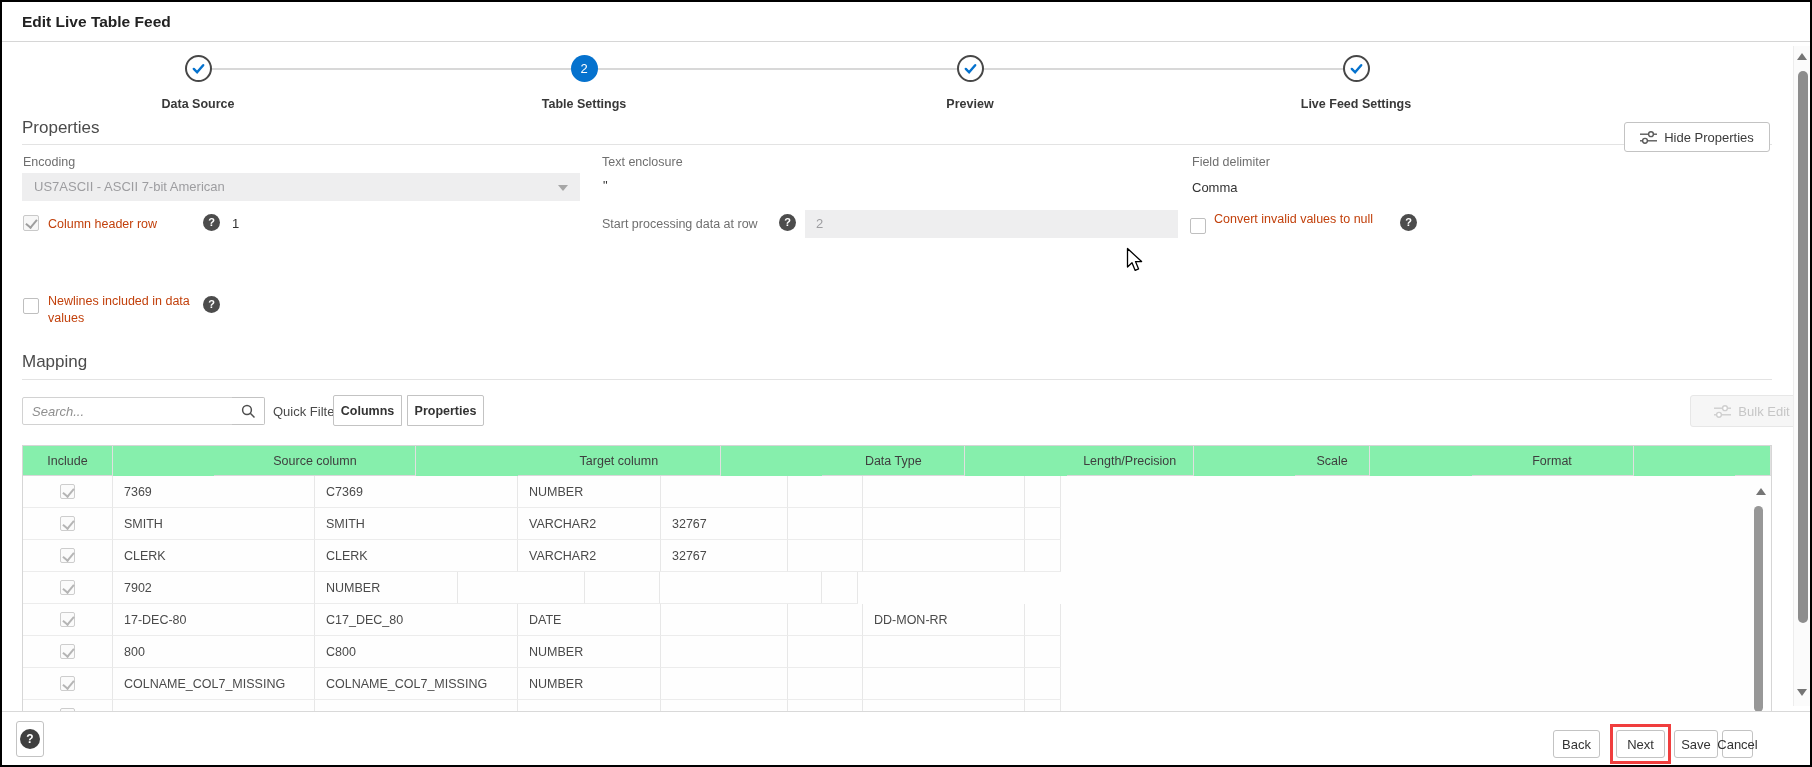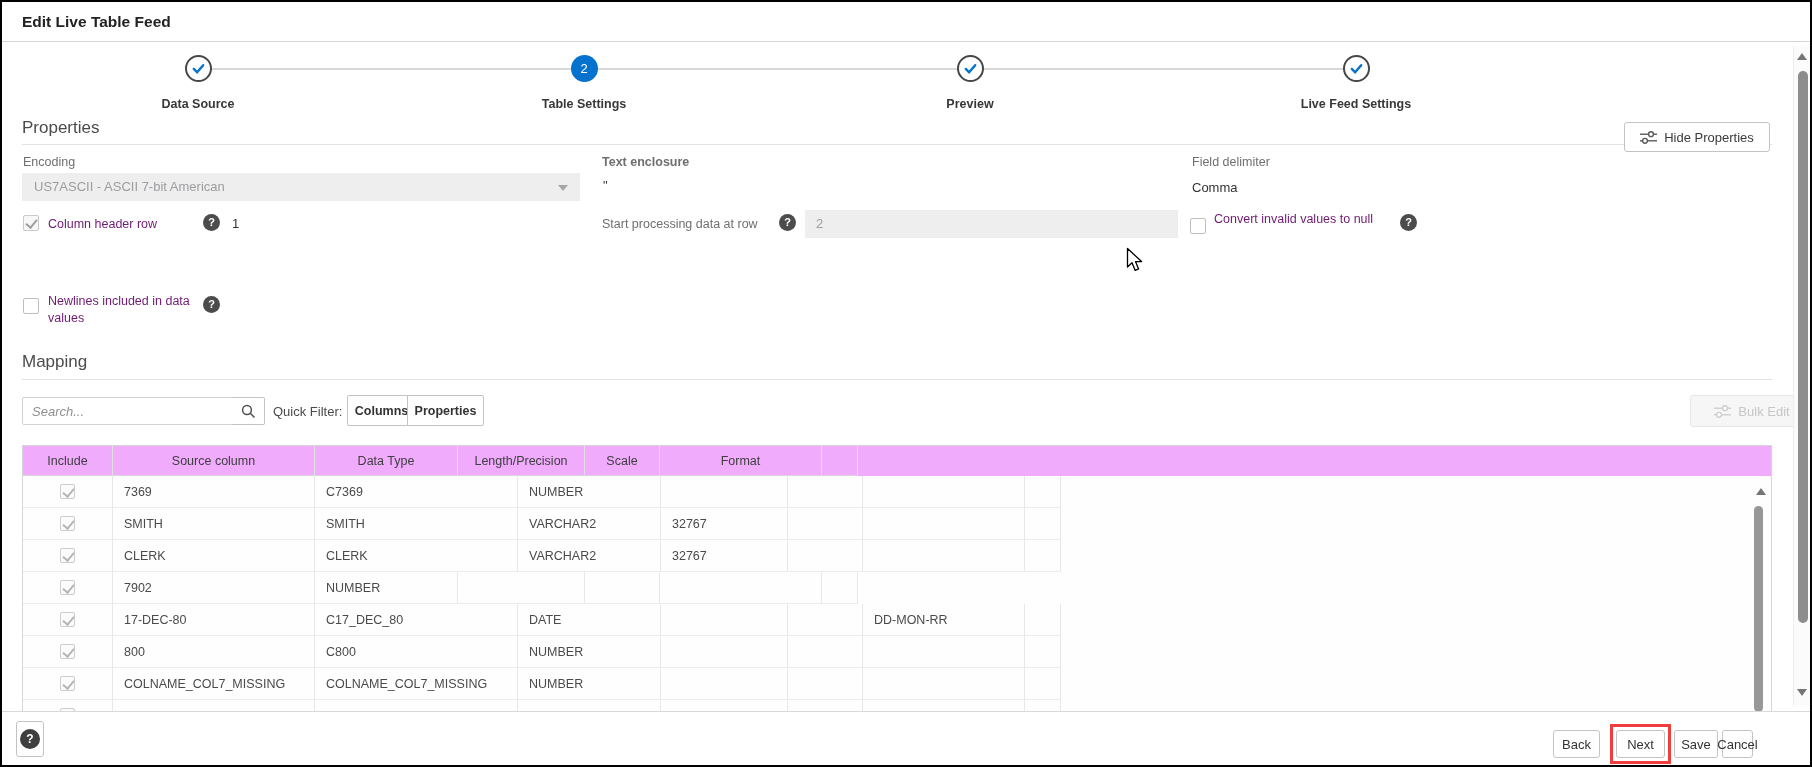--- a/index.html
+++ b/index.html
@@ -24,21 +24,21 @@
   .step.current .circle { border:none; background:#0572ce; color:#fff;
                           font-size:13px; font-weight:400; }
   .slabel { margin-top:15px; font-size:12.5px; font-weight:600; color:#383838; }
 
   
   .h-section { position:absolute; font-size:17px; font-weight:400; color:#4b4b4b; }
   .rule { position:absolute; left:20px; width:1750px; height:1px; background:#e3e3e3; }
 
   
   .flabel { position:absolute; font-size:12.5px; color:#6f6f6f; white-space:nowrap; }
-  .flabel.dis { color:#701a75; }
+  .flabel.dis { color:#c2410c; }
   .fvalue { position:absolute; font-size:13px; color:#333; }
   .helpico { position:absolute; width:17px; height:17px; border-radius:50%;
              background:#4c4c4c; color:#fff; font-size:11px; font-weight:700;
              text-align:center; line-height:17px; }
   .cbox { position:absolute; width:16px; height:16px; background:#fff;
           border:1px solid #bfbfbf; border-radius:2px; }
   .cbox.checked { background:#f7f7f7; border-color:#c9c9c9; }
   .cbox.checked::after { content:""; position:absolute; left:4px; top:1px;
           width:5px; height:9px; border-right:2px solid #9e9e9e;
           border-bottom:2px solid #9e9e9e; transform:rotate(40deg); }
@@ -63,27 +63,27 @@
 
   
   .searchbox { position:absolute; left:20px; top:395px; width:211px; height:28px;
                border:1px solid #d2d2d2; border-radius:2px 0 0 2px; font-size:13px;
                padding:0 9px; color:#444; font-family:inherit; }
   .searchbox::placeholder { font-style:italic; color:#8f8f8f; }
   .searchbtn { position:absolute; left:230px; top:395px; width:33px; height:28px;
                border-radius:0 2px 2px 0; border-left:none; }
   .qf-label { position:absolute; left:271px; top:402px; font-size:13px; color:#4a4a4a; }
   .filterbtn { position:absolute; top:393px; height:31px; border-radius:0; font-weight:600; font-size:12.5px; }
-  .filterbtn.columns { left:345px; width:69px; border-radius:2px 0 0 2px; }
+  .filterbtn.columns { left:331px; width:69px; border-radius:2px 0 0 2px; }
   .filterbtn.expressions { left:405px; width:77px; border-radius:0 2px 2px 0; }
 
   
   .grid { position:absolute; left:20px; top:443px; width:1750px; height:266px;
           border:1px solid #d6d6d6; border-bottom:none; background:#fff; overflow:hidden; }
-  .grid-head { display:flex; height:30px; background:#f0abfc; }
+  .grid-head { display:flex; height:30px; background:#86efac;justify-content:space-between; }
   .hcell { height:30px; border-right:1px solid #e0e0e0; border-bottom:1px solid #d8d8d8;
            font-size:12.5px; color:#3e3e3e; display:flex; align-items:center;
            justify-content:center; }
   .grid-row { display:flex; height:32px; background:#fefefe; }
   .cell { height:32px; border-right:1px solid #e7e7e7; border-bottom:1px solid #ececec;
           font-size:12.5px; color:#4a4a4a; display:flex; align-items:center;
           padding-left:11px; white-space:nowrap; overflow:hidden; }
   .c0 { width:90px; padding-left:0; justify-content:center; }
   .c1 { width:202px; } .c2 { width:203px; } .c3 { width:143px; }
   .c4 { width:127px; } .c5 { width:75px; } .c6 { width:162px; }
@@ -181,21 +181,21 @@
     </span>
     <span>Hide Properties</span>
   </button>
 
   <div class="flabel" style="left:21px; top:153px;">Encoding</div>
   <div class="select">
     <span>US7ASCII - ASCII 7-bit American</span>
     <span class="caret"></span>
   </div>
 
-  <div class="flabel" style="left:600px; top:153px;font-weight:bold;">Text enclosure</div>
+  <div class="flabel" style="left:600px; top:153px;">Text enclosure</div>
   <div class="fvalue" style="left:601px; top:176px;">"</div>
 
   <div class="flabel" style="left:1190px; top:153px;">Field delimiter</div>
   <div class="fvalue" style="left:1190px; top:178px;">Comma</div>
 
   <span class="cbox checked" style="left:21px; top:213px;"></span>
   <div class="flabel dis" style="left:46px; top:215px;">Column header row</div>
   <span class="helpico" style="left:201px; top:212px;">?</span>
   <div class="fvalue" style="left:230px; top:214px;">1</div>
 
@@ -236,20 +236,21 @@
           <circle cx="5" cy="9.8" r="2.4" fill="#fff" stroke="currentColor" stroke-width="1.4"></circle>
         </svg>
     </span>
     <span>Bulk Edit</span>
   </button>
 
   <div class="grid">
     <div class="grid-head" id="grid-head">
         <div class="hcell c0">Include</div>
         <div class="hcell c1">Source column</div>
+        <div class="hcell c2">Target column</div>
         <div class="hcell c3">Data Type</div>
         <div class="hcell c4">Length/Precision</div>
         <div class="hcell c5">Scale</div>
         <div class="hcell c6">Format</div>
         <div class="hcell c7"></div>
       </div>
     <div id="grid-body">
         <div class="grid-row">
           <div class="cell c0">
             <span class="gcheck"></span>

